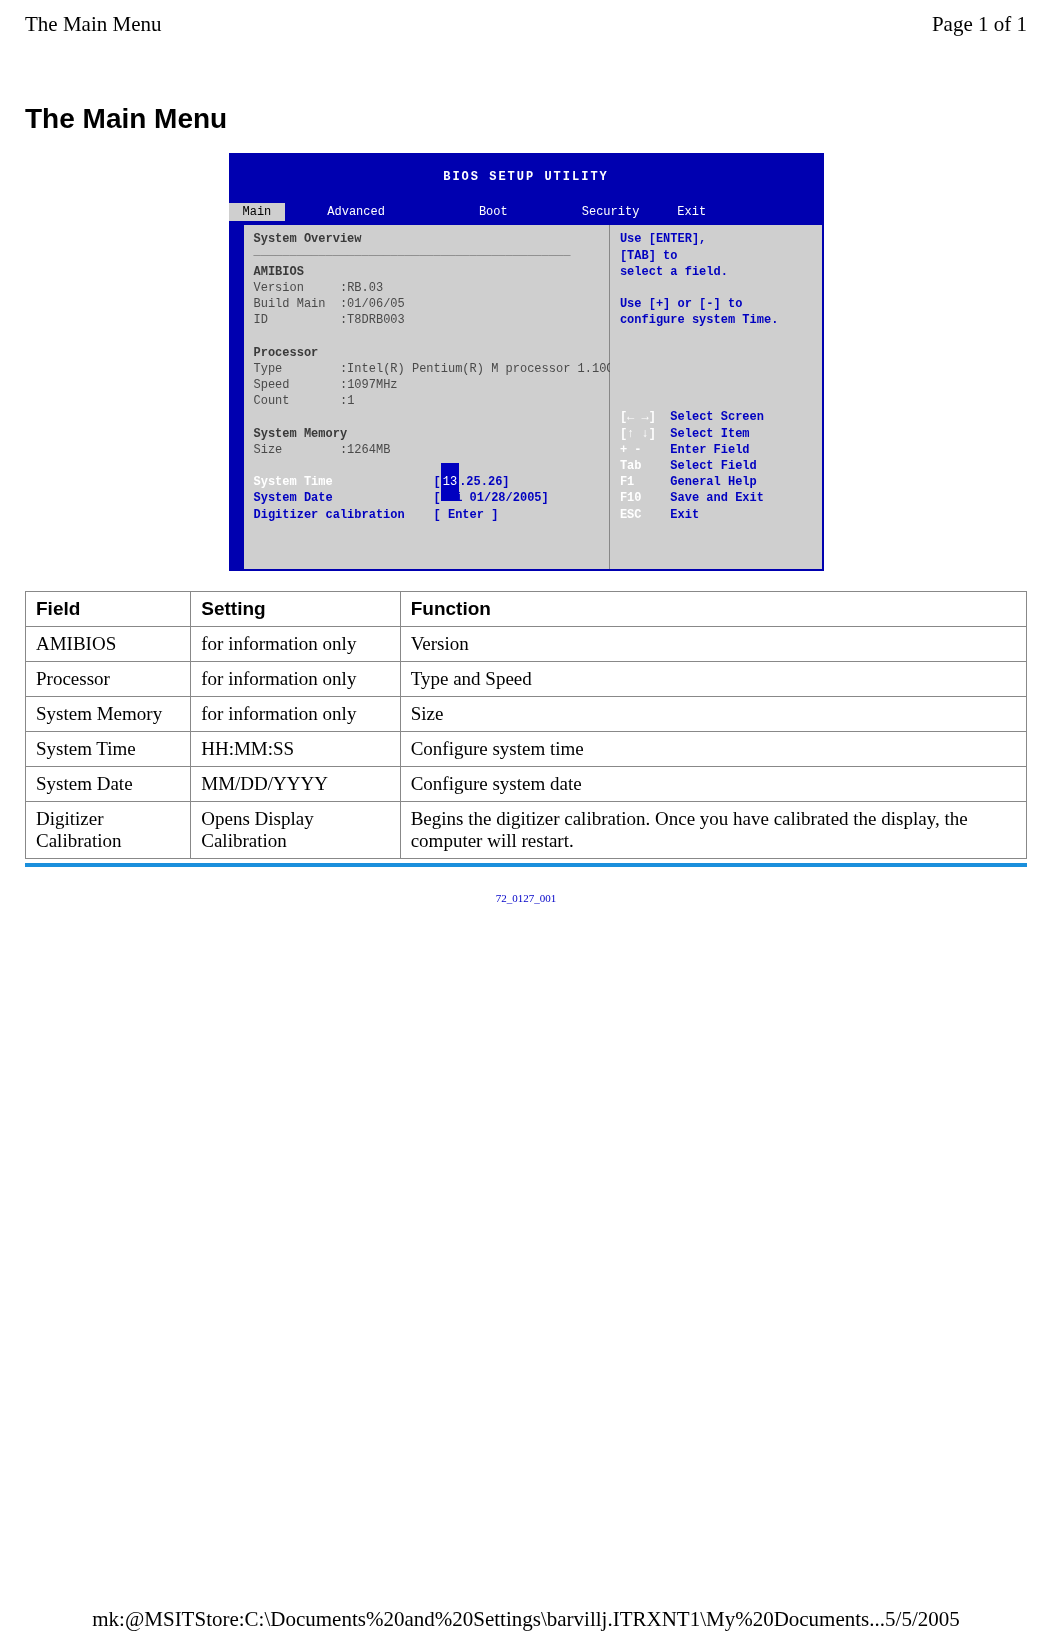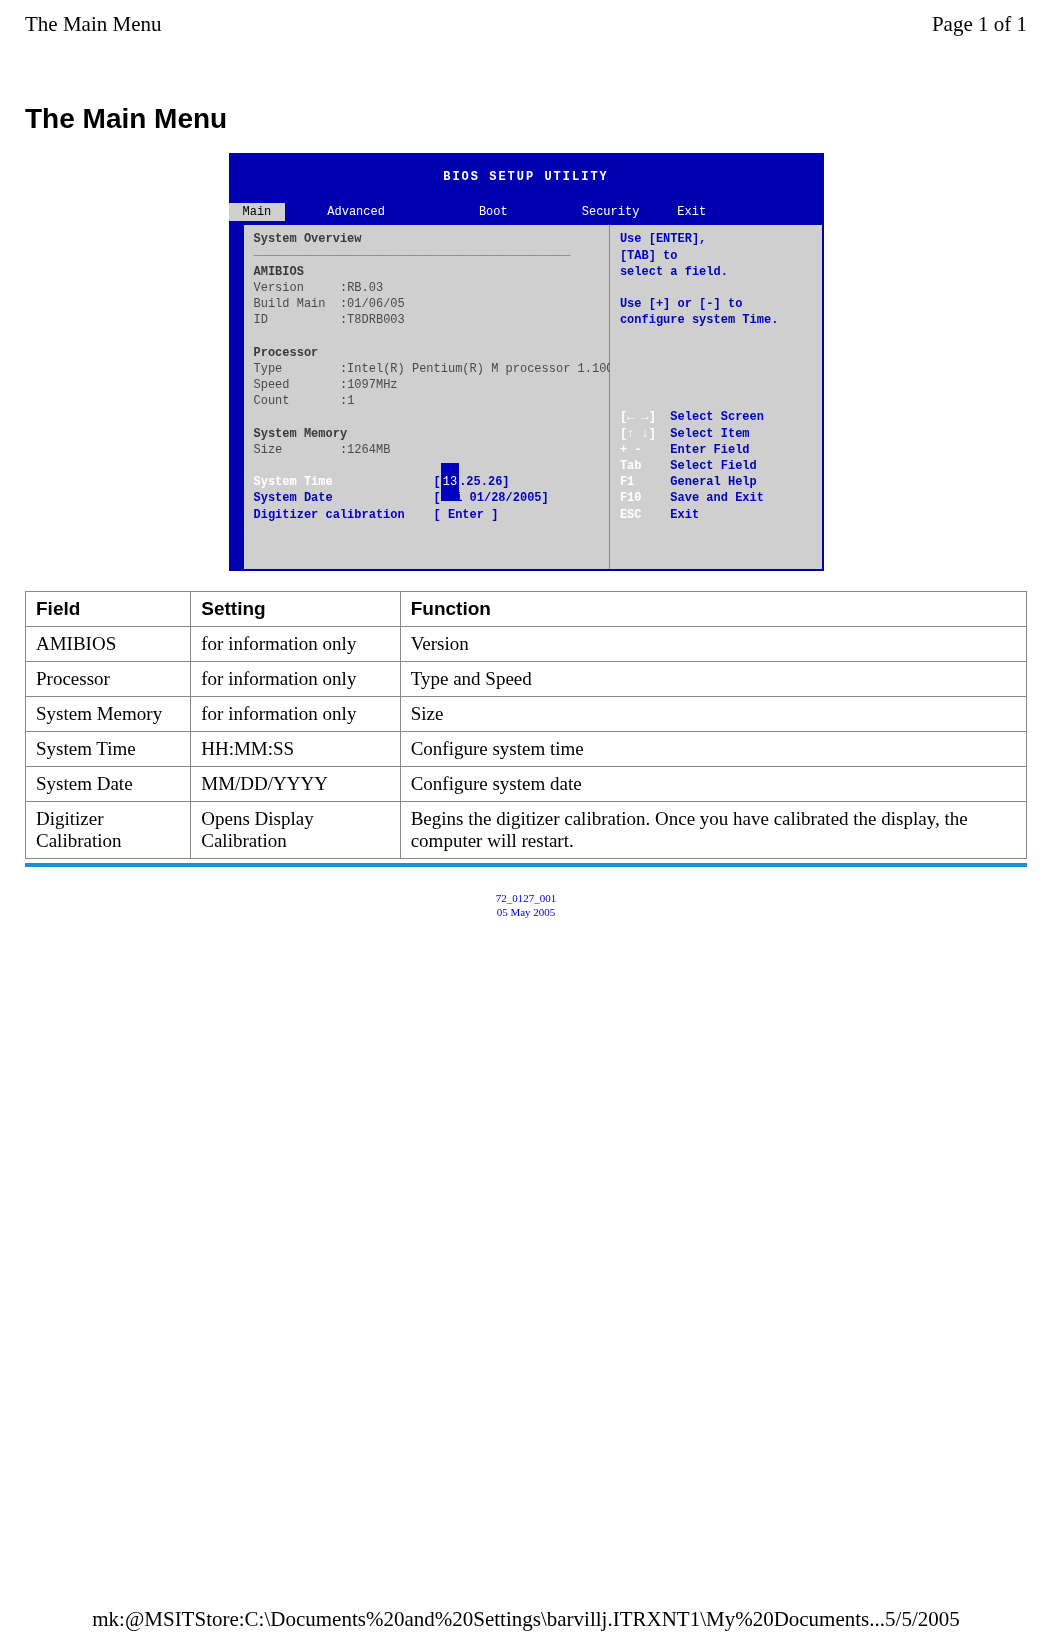--- a/index.html
+++ b/index.html
@@ -240,19 +240,18 @@
         <td>Begins the digitizer calibration.  Once you have calibrated the display, the computer will restart.</td>
       </tr>
     </tbody>
   </table>
 </div>
 
 <div class="blue-rule"></div>
 
 <div class="doc-footer">
   <div>72_0127_001</div>
-  <div>05 May 2005</div>
 </div>
 
 <div class="bottom-bar">
   <span>mk:@MSITStore:C:\Documents%20and%20Settings\barvillj.ITRXNT1\My%20Documents...</span>
   <span>5/5/2005</span>
 </div>
 
 </body></html>

